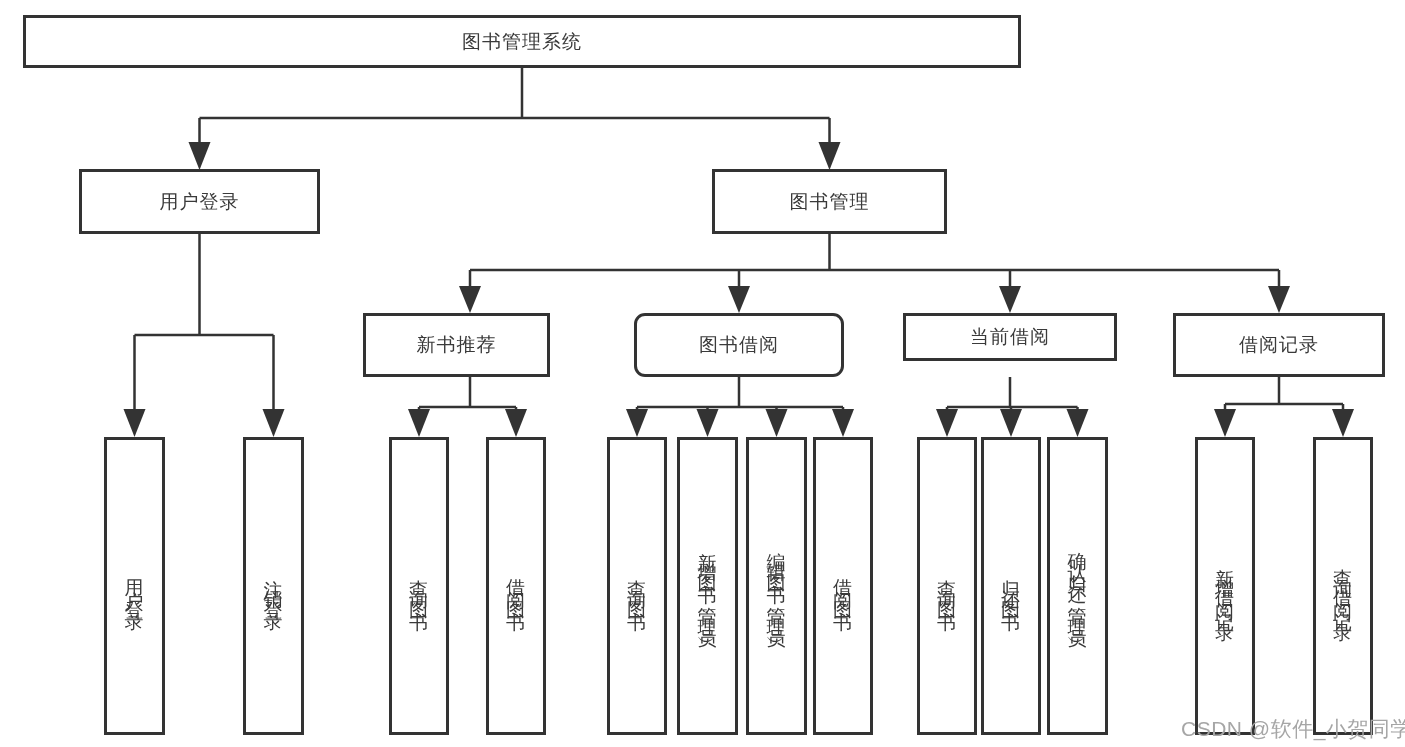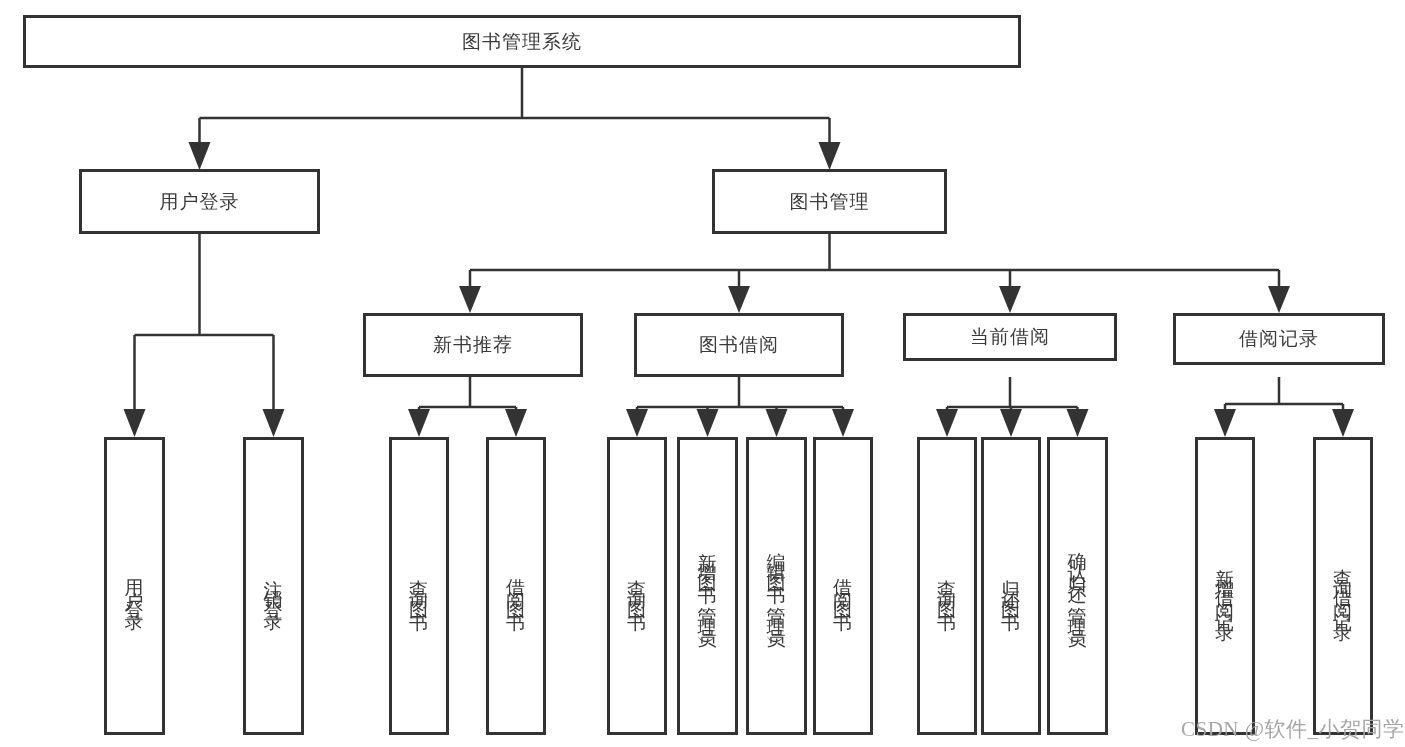--- a/index.html
+++ b/index.html
@@ -5,21 +5,21 @@
   html, body {
     margin: 0;
     padding: 0;
     background: #ffffff;
   }
   .canvas {
     position: relative;
     width: 1405px;
     height: 747px;
     background: #ffffff;
-    font-family: Liberation Serif, serif;
+    font-family: Liberation Sans, sans-serif;
     overflow: hidden;
   }
   .connector-layer {
     position: absolute;
     left: 0;
     top: 0;
     z-index: 1;
   }
   .node {
     position: absolute;
@@ -96,30 +96,30 @@
     <span class="h-label">图书管理系统</span>
   </div>
 
   <div class="node" style="left:79px; top:169px; width:241px; height:65px;">
     <span class="h-label">用户登录</span>
   </div>
   <div class="node" style="left:712px; top:169px; width:235px; height:65px;align-items:center;">
     <span class="h-label">图书管理</span>
   </div>
 
-  <div class="node" style="left:363px; top:313px; width:220px; height:64px;">
+  <div class="node" style="left:363px; top:313px; width:187px; height:64px;">
     <span class="h-label">新书推荐</span>
   </div>
-  <div class="node" style="left:634px; top:313px; width:210px; height:64px;">
+  <div class="node" style="left:634px; top:313px; width:210px; height:64px;border-radius:11px;">
     <span class="h-label">图书借阅</span>
   </div>
   <div class="node" style="left:903px; top:313px; width:214px; height:48px;">
     <span class="h-label">当前借阅</span>
   </div>
-  <div class="node" style="left:1173px; top:313px; width:212px; height:52px;text-align:center;">
+  <div class="node" style="left:1173px; top:313px; width:212px; height:64px;text-align:center;">
     <span class="h-label">借阅记录</span>
   </div>
 
   <div class="node leaf" style="left:104px; top:437px; width:61px; height:298px;">
     <span class="v-label">用户登录</span>
   </div>
   <div class="node leaf" style="left:243px; top:437px; width:61px; height:298px;">
     <span class="v-label">注销登录</span>
   </div>
 

